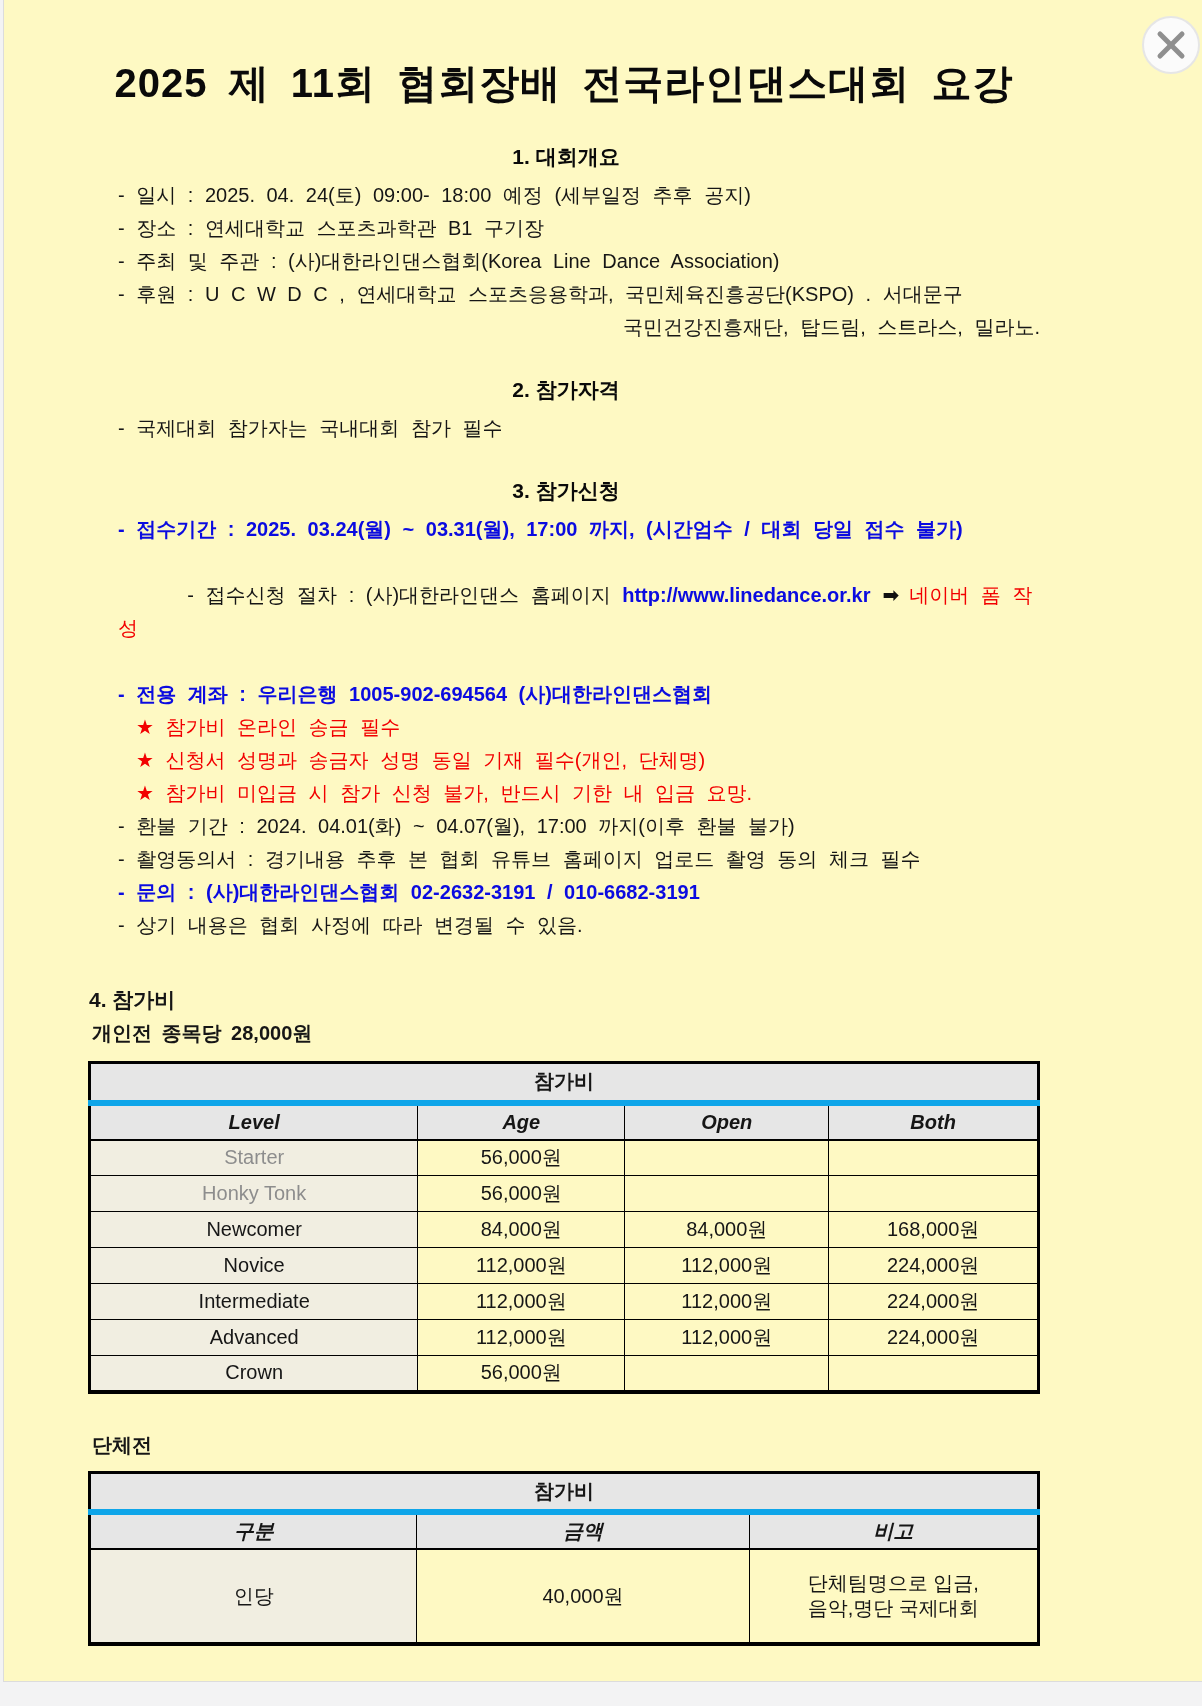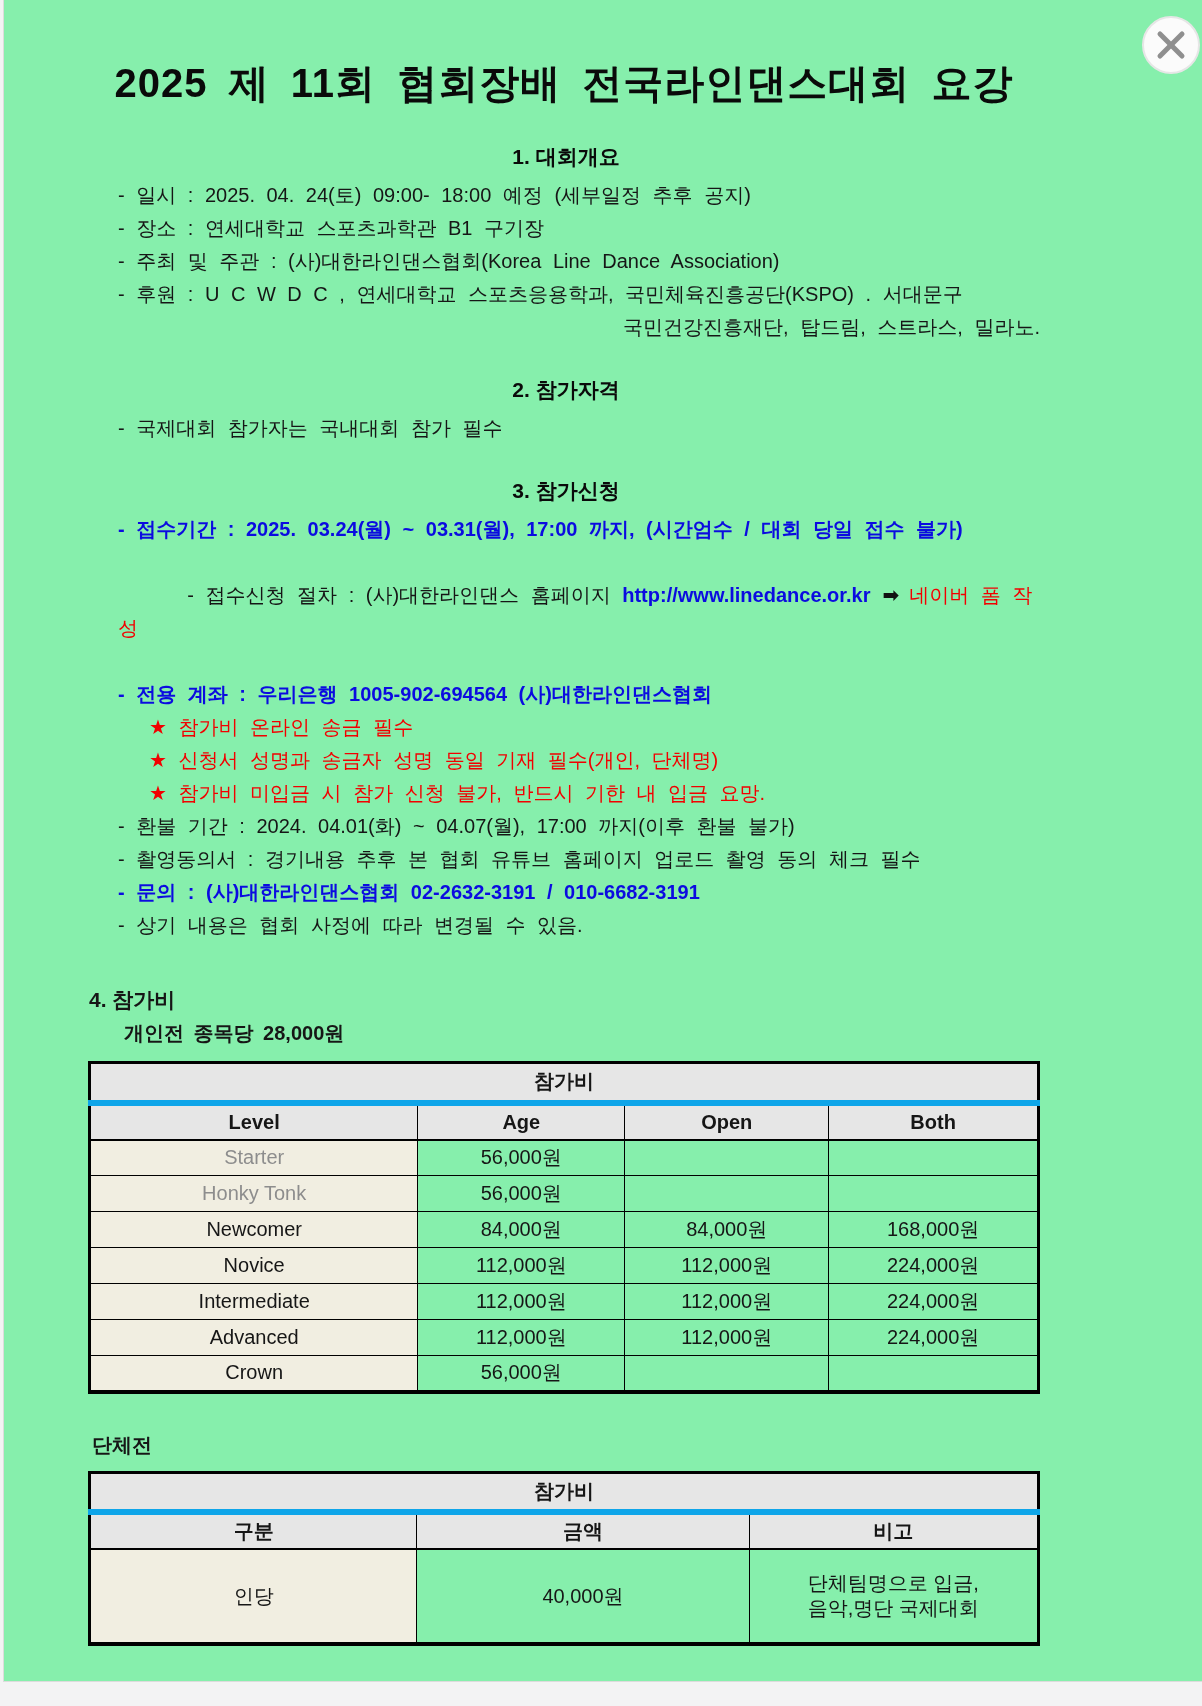--- a/index.html
+++ b/index.html
@@ -8,21 +8,21 @@
     width: 1202px; height: 1706px;
     background: #f3f3f4;
     font-family: "Liberation Sans", "DejaVu Sans", sans-serif;
     color: #161616;
     overflow: hidden;
   }
   .card {
     position: relative;
     width: 1199px; height: 1682px;
     margin-left: 3px;
-    background: #86efac;
+    background: #fef9c3;
     border-left: 1px solid #dcdcdc;
     border-bottom: 1px solid #dcdcdc;
   }
   .close-btn {
     position: absolute;
     top: 16px; right: 2px;
     width: 58px; height: 58px;
     border-radius: 50%;
     background: #fbfbfb;
     border: 2px solid #e6e6e6;
@@ -53,26 +53,26 @@
     text-align: center;
   }
   .line {
     font-size: 20px;
     line-height: 33px;
     margin-left: 30px;
     word-spacing: 6px;
     white-space: pre-wrap;
   }
   .line.wrap2 { margin-left: 130px; text-align: right; }
-  .line.star  { margin-left: 61px; }
+  .line.star  { margin-left: 48px; }
   .blue { color: #0b0be0; font-weight: bold; }
   .red  { color: #f20000; }
   .arrow-glyph { color: #111; font-weight: bold; margin: 0 10px 0 12px; }
   .fee-heading { font-size: 21px; font-weight: bold; margin: 44px 0 6px 1px; }
-  .fee-note { font-size: 20px; font-weight: bold; margin: 0 0 14px 36px; word-spacing: 4px; }
+  .fee-note { font-size: 20px; font-weight: bold; margin: 0 0 14px 4px; word-spacing: 4px; }
   .group-label { font-size: 20px; font-weight: bold; margin: 38px 0 12px 4px; }
 
   table.fee {
     border-collapse: collapse;
     width: 952px;
     table-layout: fixed;
     border: 3px solid #000;
     border-bottom-width: 4px;
   }
   table.fee th, table.fee td {
@@ -87,20 +87,21 @@
     background: #e6e6e6;
     font-weight: bold;
     height: 40px;
     border-bottom: 6px solid #0ea5e9;
   }
   table.fee .col-head th {
     background: #e6e6e6;
     font-weight: bold;
     height: 37px;
     border-bottom: 2px solid #000;
+    font-style: italic;
   }
   table.fee td.level { background: #f1eee1; }
   table.fee td.muted { color: #8d8d8d; }
   table.group td { height: 44px; }
   table.group td.data-row { height: 95px; }
   .note-cell div { line-height: 25px; font-size: 20px; }
   .spacer-gap { height: 26px; }
 </style>
 </head>
 <body>

